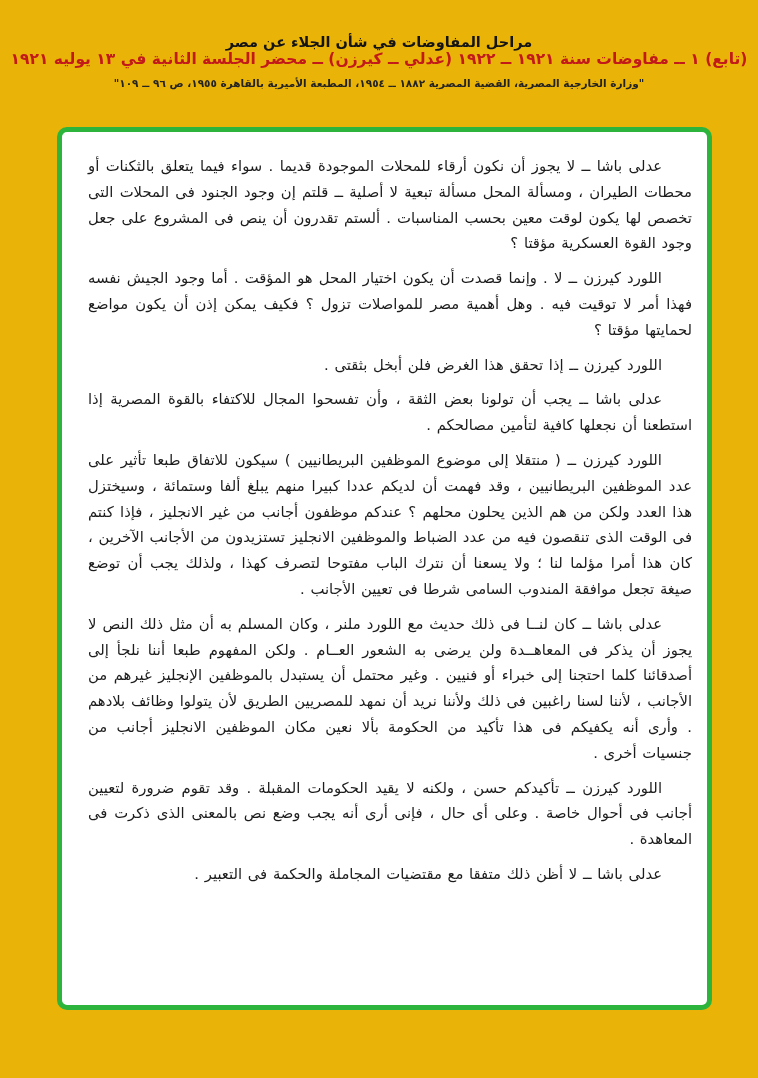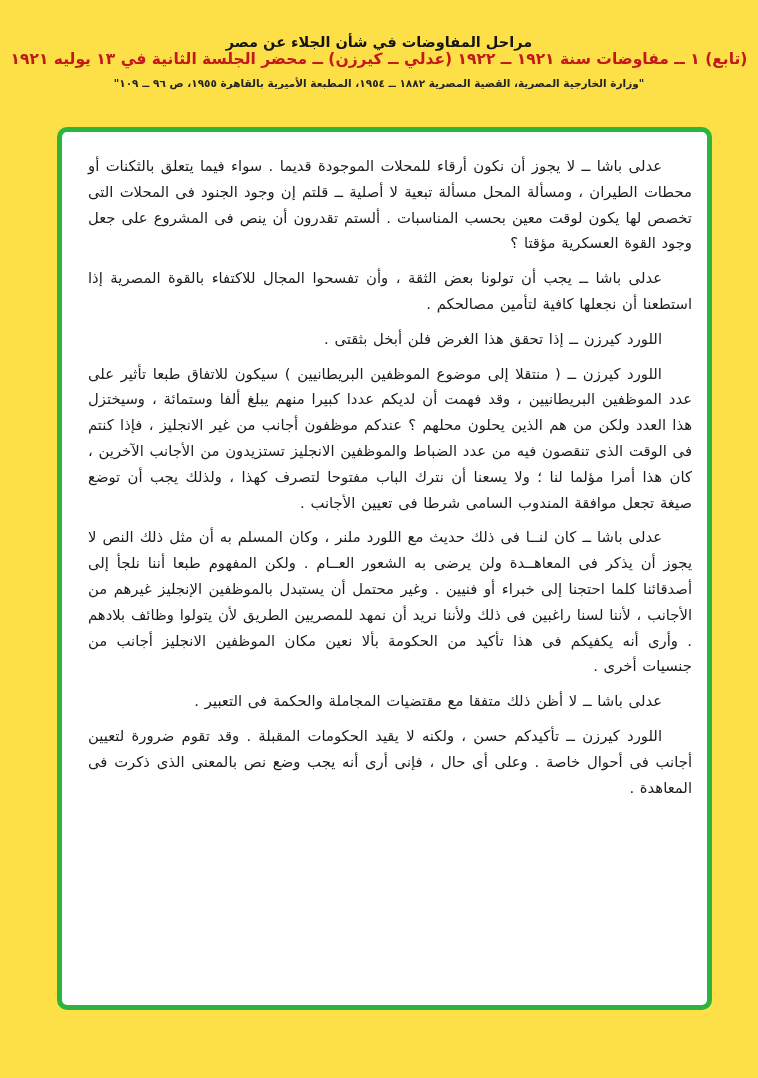--- a/index.html
+++ b/index.html
@@ -1,20 +1,20 @@
 <!DOCTYPE html>
 <html lang="ar"><head>
 <meta charset="utf-8">
 <style>
   html, body { margin: 0; padding: 0; background: #ffffff; }
   .page {
     position: relative;
     width: 758px;
     height: 1078px;
-    background: #fde047;
+    background: #eab308;
     font-family: "DejaVu Sans", sans-serif;
     overflow: hidden;
   }
   .header {
     position: absolute;
     top: 34px;
     left: 0;
     right: 0;
     text-align: center;
     direction: rtl;
@@ -67,21 +67,22 @@
 <div class="page">
 
   <div class="header">
     <div class="doc-title">مراحل المفاوضات في شأن الجلاء عن مصر</div>
     <div class="doc-subtitle">(تابع) ١ ــ مفاوضات سنة ١٩٢١ ــ ١٩٢٢ (عدلي ــ كيرزن) ــ محضر الجلسة الثانية في ١٣ يوليه ١٩٢١</div>
     <div class="doc-source">"وزارة الخارجية المصرية، القضية المصرية ١٨٨٢ ــ ١٩٥٤، المطبعة الأميرية بالقاهرة ١٩٥٥، ص ٩٦ ــ ١٠٩"</div>
   </div>
 
   <div class="transcript-box">
     <p class="para"><span class="speaker">عدلى باشا ــ</span> <span>لا يجوز أن نكون أرقاء للمحلات الموجودة قديما . سواء فيما يتعلق بالثكنات أو محطات الطيران ، ومسألة المحل مسألة تبعية لا أصلية ــ قلتم إن وجود الجنود فى المحلات التى تخصص لها يكون لوقت معين بحسب المناسبات . ألستم تقدرون أن ينص فى المشروع على جعل وجود القوة العسكرية مؤقتا ؟</span></p>
+    <p class="para"><span class="speaker">اللورد كيرزن ــ</span> <span>لا . وإنما قصدت أن يكون اختيار المحل هو المؤقت . أما وجود الجيش نفسه فهذا أمر لا توقيت فيه . وهل أهمية مصر للمواصلات تزول ؟ فكيف يمكن إذن أن يكون مواضع لحمايتها مؤقتا ؟</span></p>
+    <p class="para"><span class="speaker">اللورد كيرزن ــ</span> <span>إذا تحقق هذا الغرض فلن أبخل بثقتى .</span></p>
     <p class="para"><span class="speaker">عدلى باشا ــ</span> <span>يجب أن تولونا بعض الثقة ، وأن تفسحوا المجال للاكتفاء بالقوة المصرية إذا استطعنا أن نجعلها كافية لتأمين مصالحكم .</span></p>
-    <p class="para"><span class="speaker">اللورد كيرزن ــ</span> <span>إذا تحقق هذا الغرض فلن أبخل بثقتى .</span></p>
     <p class="para"><span class="speaker">اللورد كيرزن ــ</span> <span>( منتقلا إلى موضوع الموظفين البريطانيين ) سيكون للاتفاق طبعا تأثير على عدد الموظفين البريطانيين ، وقد فهمت أن لديكم عددا كبيرا منهم يبلغ ألفا وستمائة ، وسيختزل هذا العدد ولكن من هم الذين يحلون محلهم ؟ عندكم موظفون أجانب من غير الانجليز ، فإذا كنتم فى الوقت الذى تنقصون فيه من عدد الضباط والموظفين الانجليز تستزيدون من الأجانب الآخرين ، كان هذا أمرا مؤلما لنا ؛ ولا يسعنا أن نترك الباب مفتوحا لتصرف كهذا ، ولذلك يجب أن توضع صيغة تجعل موافقة المندوب السامى شرطا فى تعيين الأجانب .</span></p>
     <p class="para"><span class="speaker">عدلى باشا ــ</span> <span>كان لنــا فى ذلك حديث مع اللورد ملنر ، وكان المسلم به أن مثل ذلك النص لا يجوز أن يذكر فى المعاهــدة ولن يرضى به الشعور العــام . ولكن المفهوم طبعا أننا نلجأ إلى أصدقائنا كلما احتجنا إلى خبراء أو فنيين . وغير محتمل أن يستبدل بالموظفين الإنجليز غيرهم من الأجانب ، لأننا لسنا راغبين فى ذلك ولأننا نريد أن نمهد للمصريين الطريق لأن يتولوا وظائف بلادهم . وأرى أنه يكفيكم فى هذا تأكيد من الحكومة بألا نعين مكان الموظفين الانجليز أجانب من جنسيات أخرى .</span></p>
+    <p class="para"><span class="speaker">اللورد كيرزن ــ</span> <span>تأكيدكم حسن ، ولكنه لا يقيد الحكومات المقبلة . وقد تقوم ضرورة لتعيين أجانب فى أحوال خاصة . وعلى أى حال ، فإنى أرى أنه يجب وضع نص بالمعنى الذى ذكرت فى المعاهدة .</span></p>
     <p class="para"><span class="speaker">عدلى باشا ــ</span> <span>لا أظن ذلك متفقا مع مقتضيات المجاملة والحكمة فى التعبير .</span></p>
-    <p class="para"><span class="speaker">اللورد كيرزن ــ</span> <span>تأكيدكم حسن ، ولكنه لا يقيد الحكومات المقبلة . وقد تقوم ضرورة لتعيين أجانب فى أحوال خاصة . وعلى أى حال ، فإنى أرى أنه يجب وضع نص بالمعنى الذى ذكرت فى المعاهدة .</span></p>
   </div>
 
 </div>
 
 </body></html>

